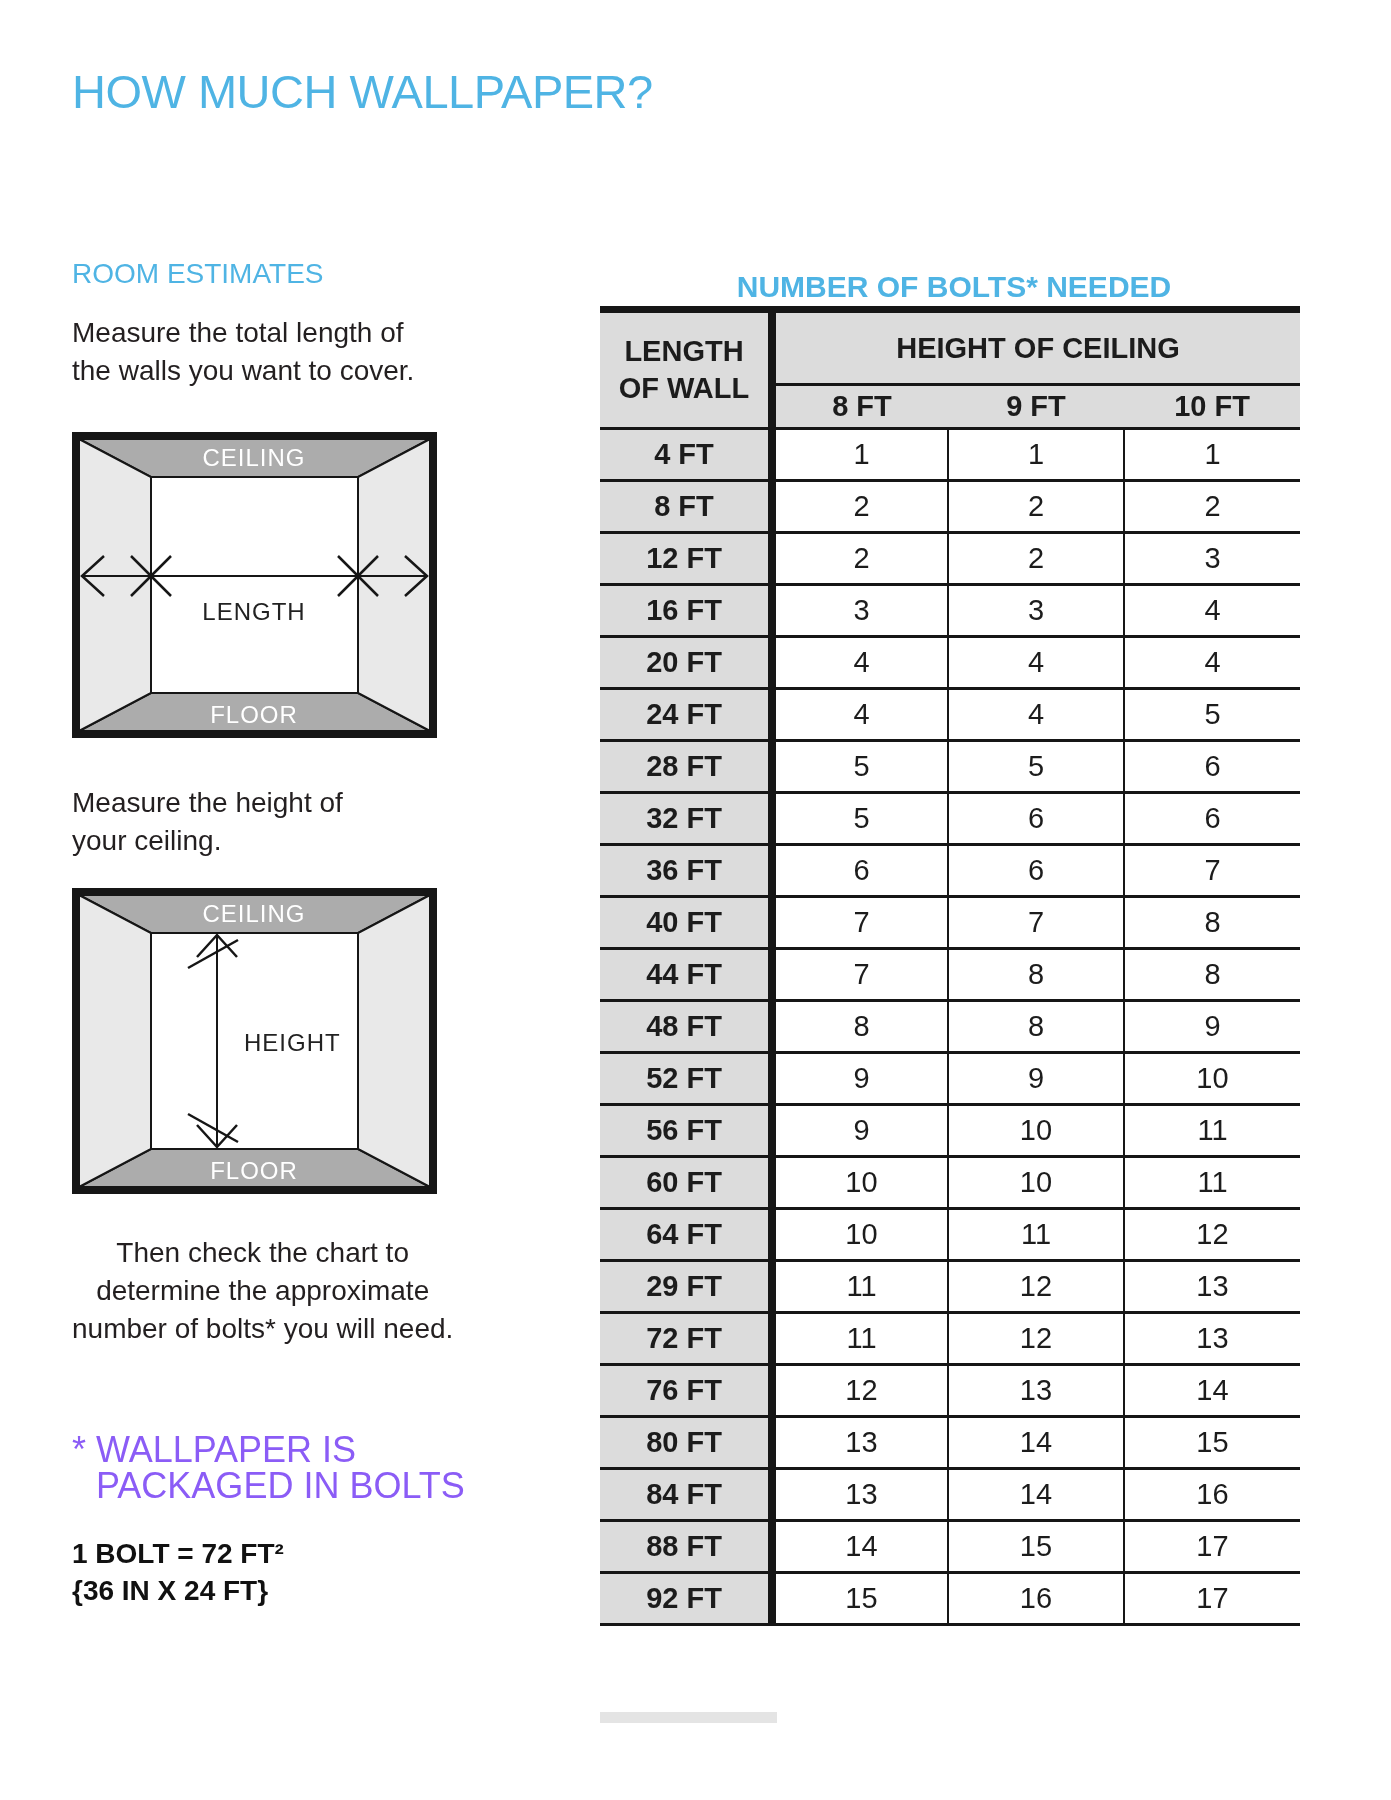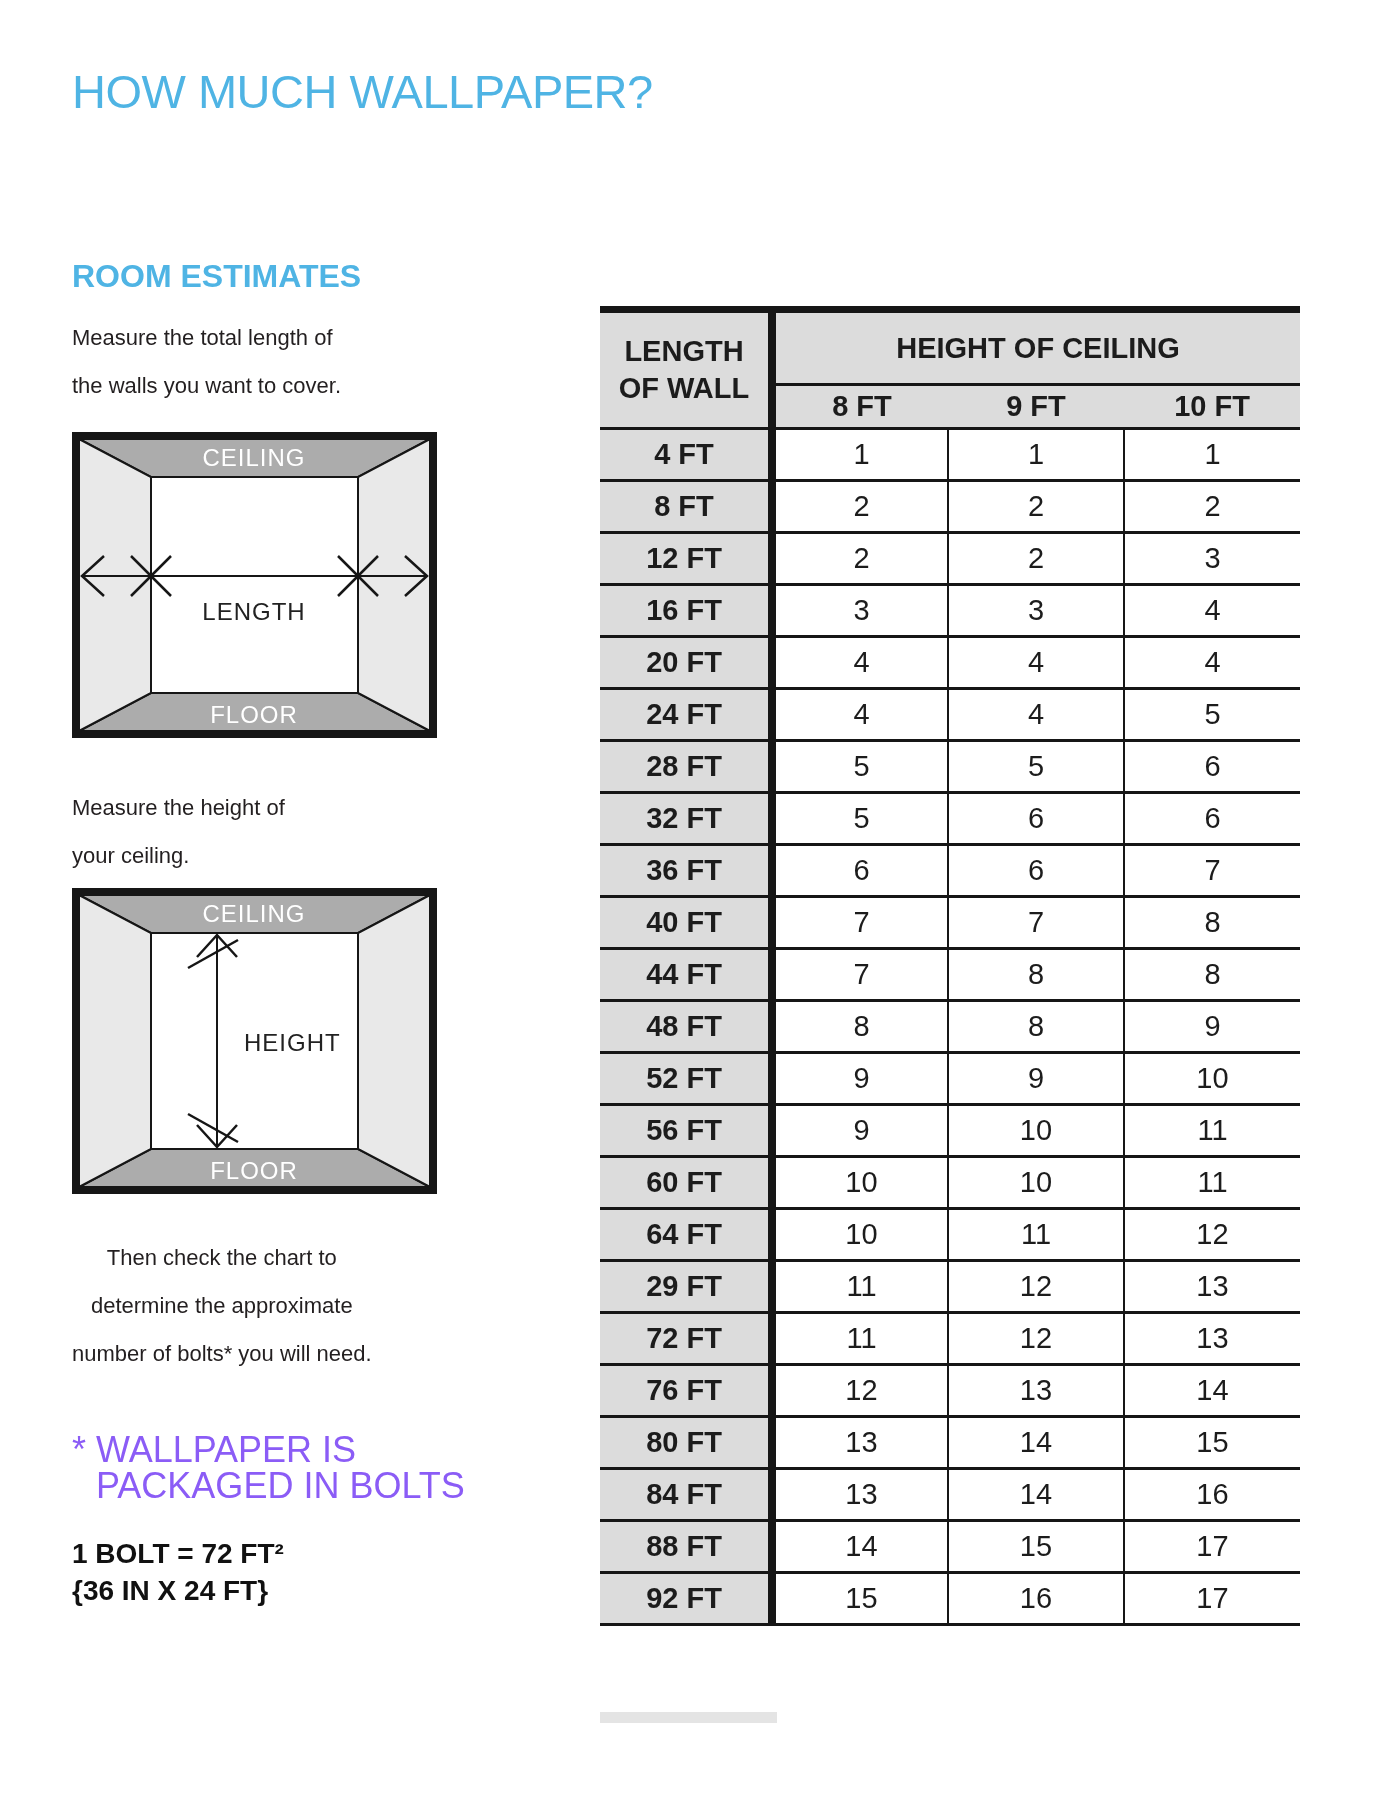--- a/index.html
+++ b/index.html
@@ -21,25 +21,25 @@
     color:var(--ink);
     overflow:hidden;
   }
   .page-title{
     position:absolute; left:72px; top:64px;
     font-size:47px; font-weight:400; letter-spacing:-0.5px;
     color:var(--blue); white-space:nowrap;
   }
   .section-heading{
     position:absolute; left:72px; top:258px;
-    font-size:32px; font-weight:bold; color:var(--blue);
+    font-size:28px; font-weight:normal; color:var(--blue);
   }
   .para{
     position:absolute; left:72px;
-    font-size:22px; line-height:48px; color:var(--ink);
+    font-size:28px; line-height:38px; color:var(--ink);
     white-space:pre-line;
   }
   .para1{top:314px;}
   .para2{top:784px;}
   .para3{top:1234px;text-align:center;}
   .diagram{position:absolute; left:72px; width:365px; height:306px;}
   .diagram1{top:432px;}
   .diagram2{top:888px;}
   .footnote{
     position:absolute; left:72px; top:1432px;
@@ -161,20 +161,21 @@
   <div class="footnote">
     <div>* WALLPAPER IS</div>
     <div class="indent">PACKAGED IN BOLTS</div>
   </div>
 
   <div class="bolt-info">
     <div>1 BOLT = 72 FT²</div>
     <div>{36 IN X 24 FT}</div>
   </div>
 
+  <h2 class="table-heading">NUMBER OF BOLTS* NEEDED</h2>
 
   <div class="bolt-table-wrap">
     <table class="bolt-table">
       <thead>
         <tr>
           <th class="len-cell" rowspan="2">LENGTH
 OF WALL</th>
           <th class="group-cell" colspan="3">HEIGHT OF CEILING</th>
         </tr>
         <tr>

